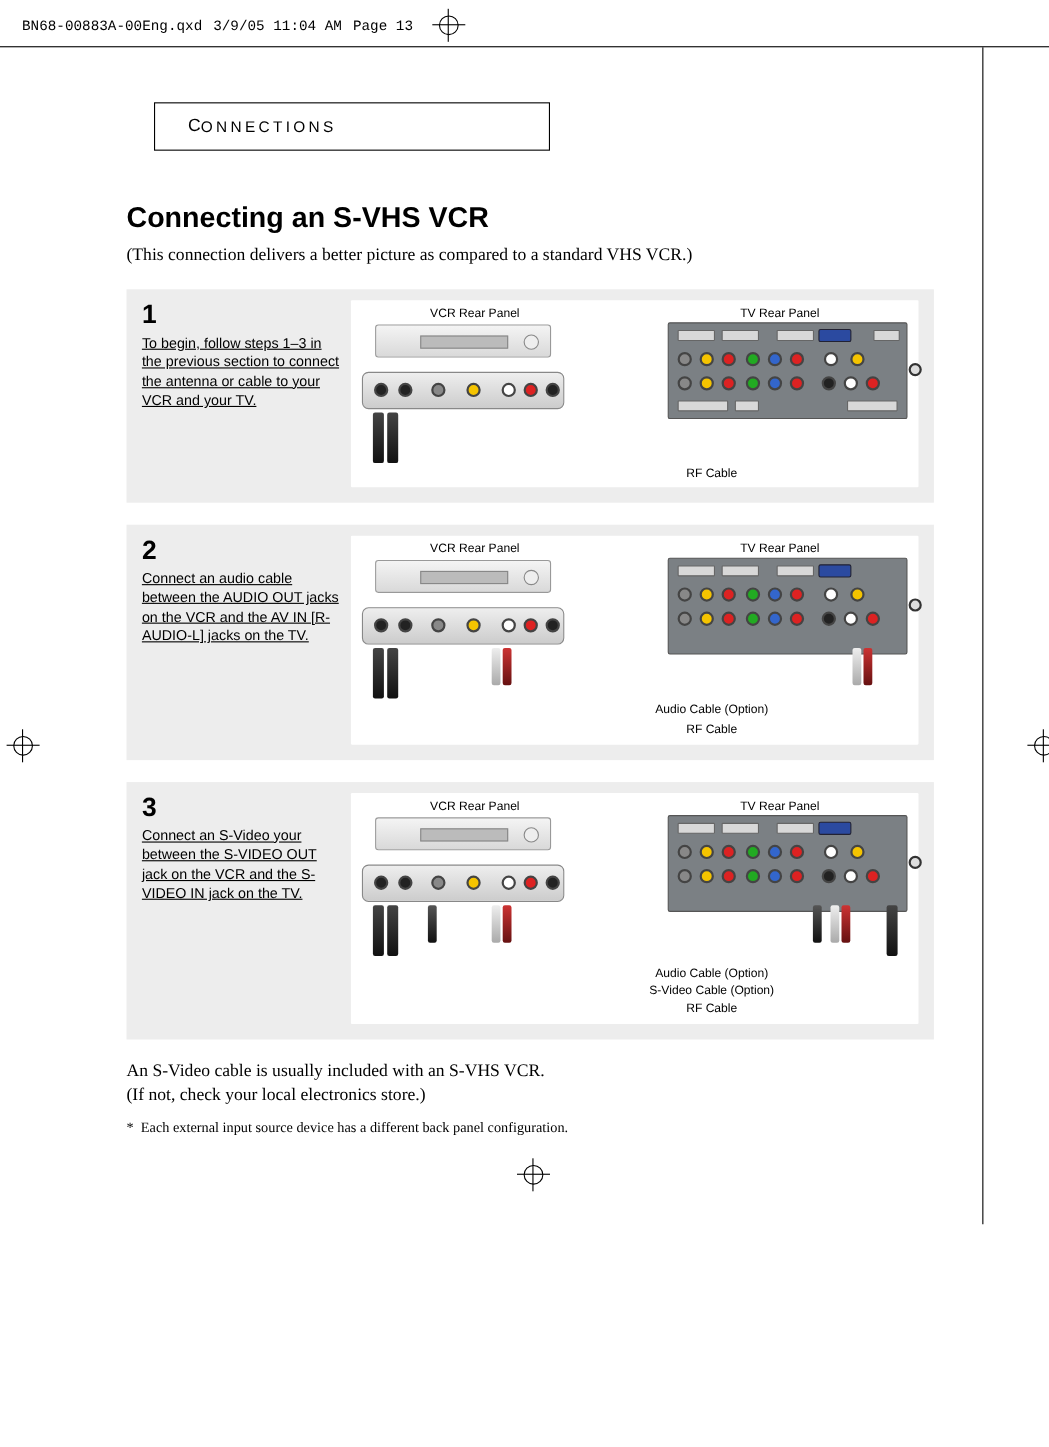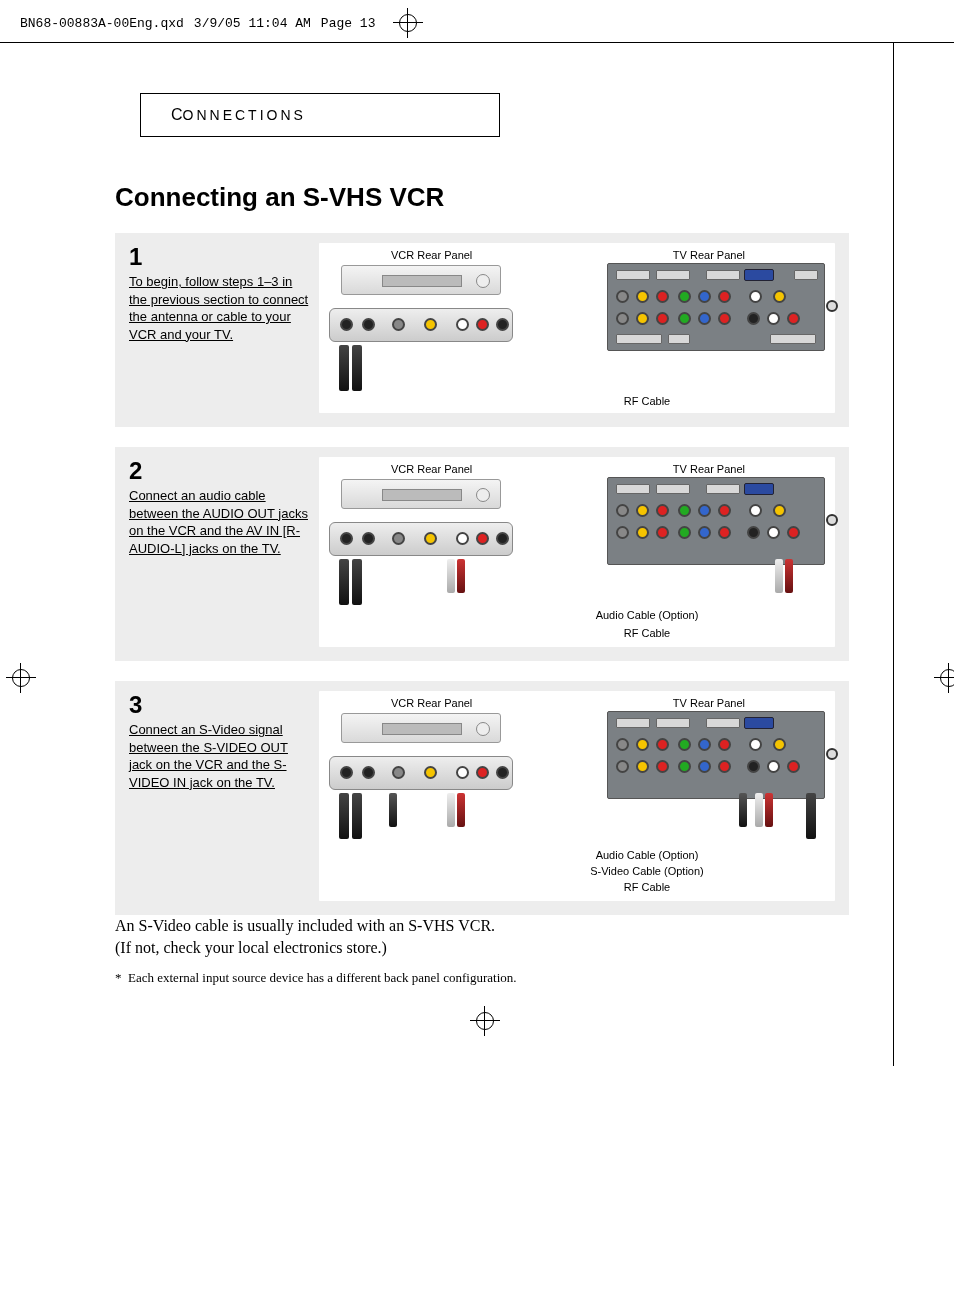--- a/index.html
+++ b/index.html
@@ -105,21 +105,21 @@
   .coax { position:absolute; right:-14px; top:36px; width:12px; height:12px; border:2px solid #333; border-radius:50%; background:#ddd; }
   .cable-bot { position:absolute; left:20px; right:20px; font-size:11px; text-align:center; }
   .plugs { position:absolute; }
   .coax-plug { width:10px; height:46px; background:linear-gradient(#444,#111); border-radius:2px; display:inline-block; margin-right:3px; }
   .rca-plug { width:8px; height:34px; display:inline-block; margin-right:2px; border-radius:2px; }
   .rca-plug.red { background:linear-gradient(#c33,#611); }
   .rca-plug.white { background:linear-gradient(#eee,#aaa); }
   .rca-plug.black { background:linear-gradient(#555,#111); }
   .post-text {
     font-family: Georgia, "Times New Roman", serif;
-    font-size: 16px; line-height:1.4; 
+    font-size: 16px; line-height:1.4; margin-top: 18px;
   }
   .note-text { font-family: Georgia, "Times New Roman", serif; font-size: 13px; margin-top: 10px; }
   .page-num {
     text-align: center; font-family: Georgia, "Times New Roman", serif;
     font-size: 13px; margin-top: 80px;
   }
   .page-num .n { font-size: 16px; }
   .side-reg { position:absolute; top:620px; width:30px; height:30px; }
   .side-reg.left { left:-2px; }
   .side-reg.right { right:-2px; }
@@ -150,20 +150,21 @@
   </div>
 
   <div class="content">
 
     <div class="section-box">
       <span class="first">C</span>
         <span>ONNECTIONS</span>
     </div>
 
     <h1 class="title">Connecting an S-VHS VCR</h1>
+    <p class="intro">(This connection delivers a better picture as compared to a standard VHS VCR.)</p>
 
     <div class="step">
       <div class="step-left">
         <div class="step-num">1</div>
         <div class="step-text">To begin, follow steps 1–3 in the previous section to connect the antenna or cable to your VCR and your TV.</div>
       </div>
       <div class="step-diagram" style="min-height:170px;">
         <span class="label vcr-label">VCR Rear Panel</span>
         <span class="label tv-label">TV Rear Panel</span>
 
@@ -270,21 +271,21 @@
           <span class="rca-plug white"></span><span class="rca-plug red"></span>
         </div>
         <span class="cable-bot" style="bottom:26px; left:180px; right:40px;">Audio Cable (Option)</span>
         <span class="cable-bot" style="bottom:8px; left:180px; right:40px;">RF Cable</span>
       </div>
     </div>
 
     <div class="step">
       <div class="step-left">
         <div class="step-num">3</div>
-        <div class="step-text">Connect an S-Video signal between the S-VIDEO OUT jack on the VCR and the S-VIDEO IN jack on the TV.</div>
+        <div class="step-text">Connect an S-Video your between the S-VIDEO OUT jack on the VCR and the S-VIDEO IN jack on the TV.</div>
       </div>
       <div class="step-diagram" style="min-height:210px;">
         <span class="label vcr-label">VCR Rear Panel</span>
         <span class="label tv-label">TV Rear Panel</span>
         <div class="vcr-unit">
             <div class="vcr-slot"></div>
             <div class="vcr-knob"></div>
           </div>
         <div class="vcr-rear">
           <span class="jack black" style="left:10px; top:9px;"></span>

